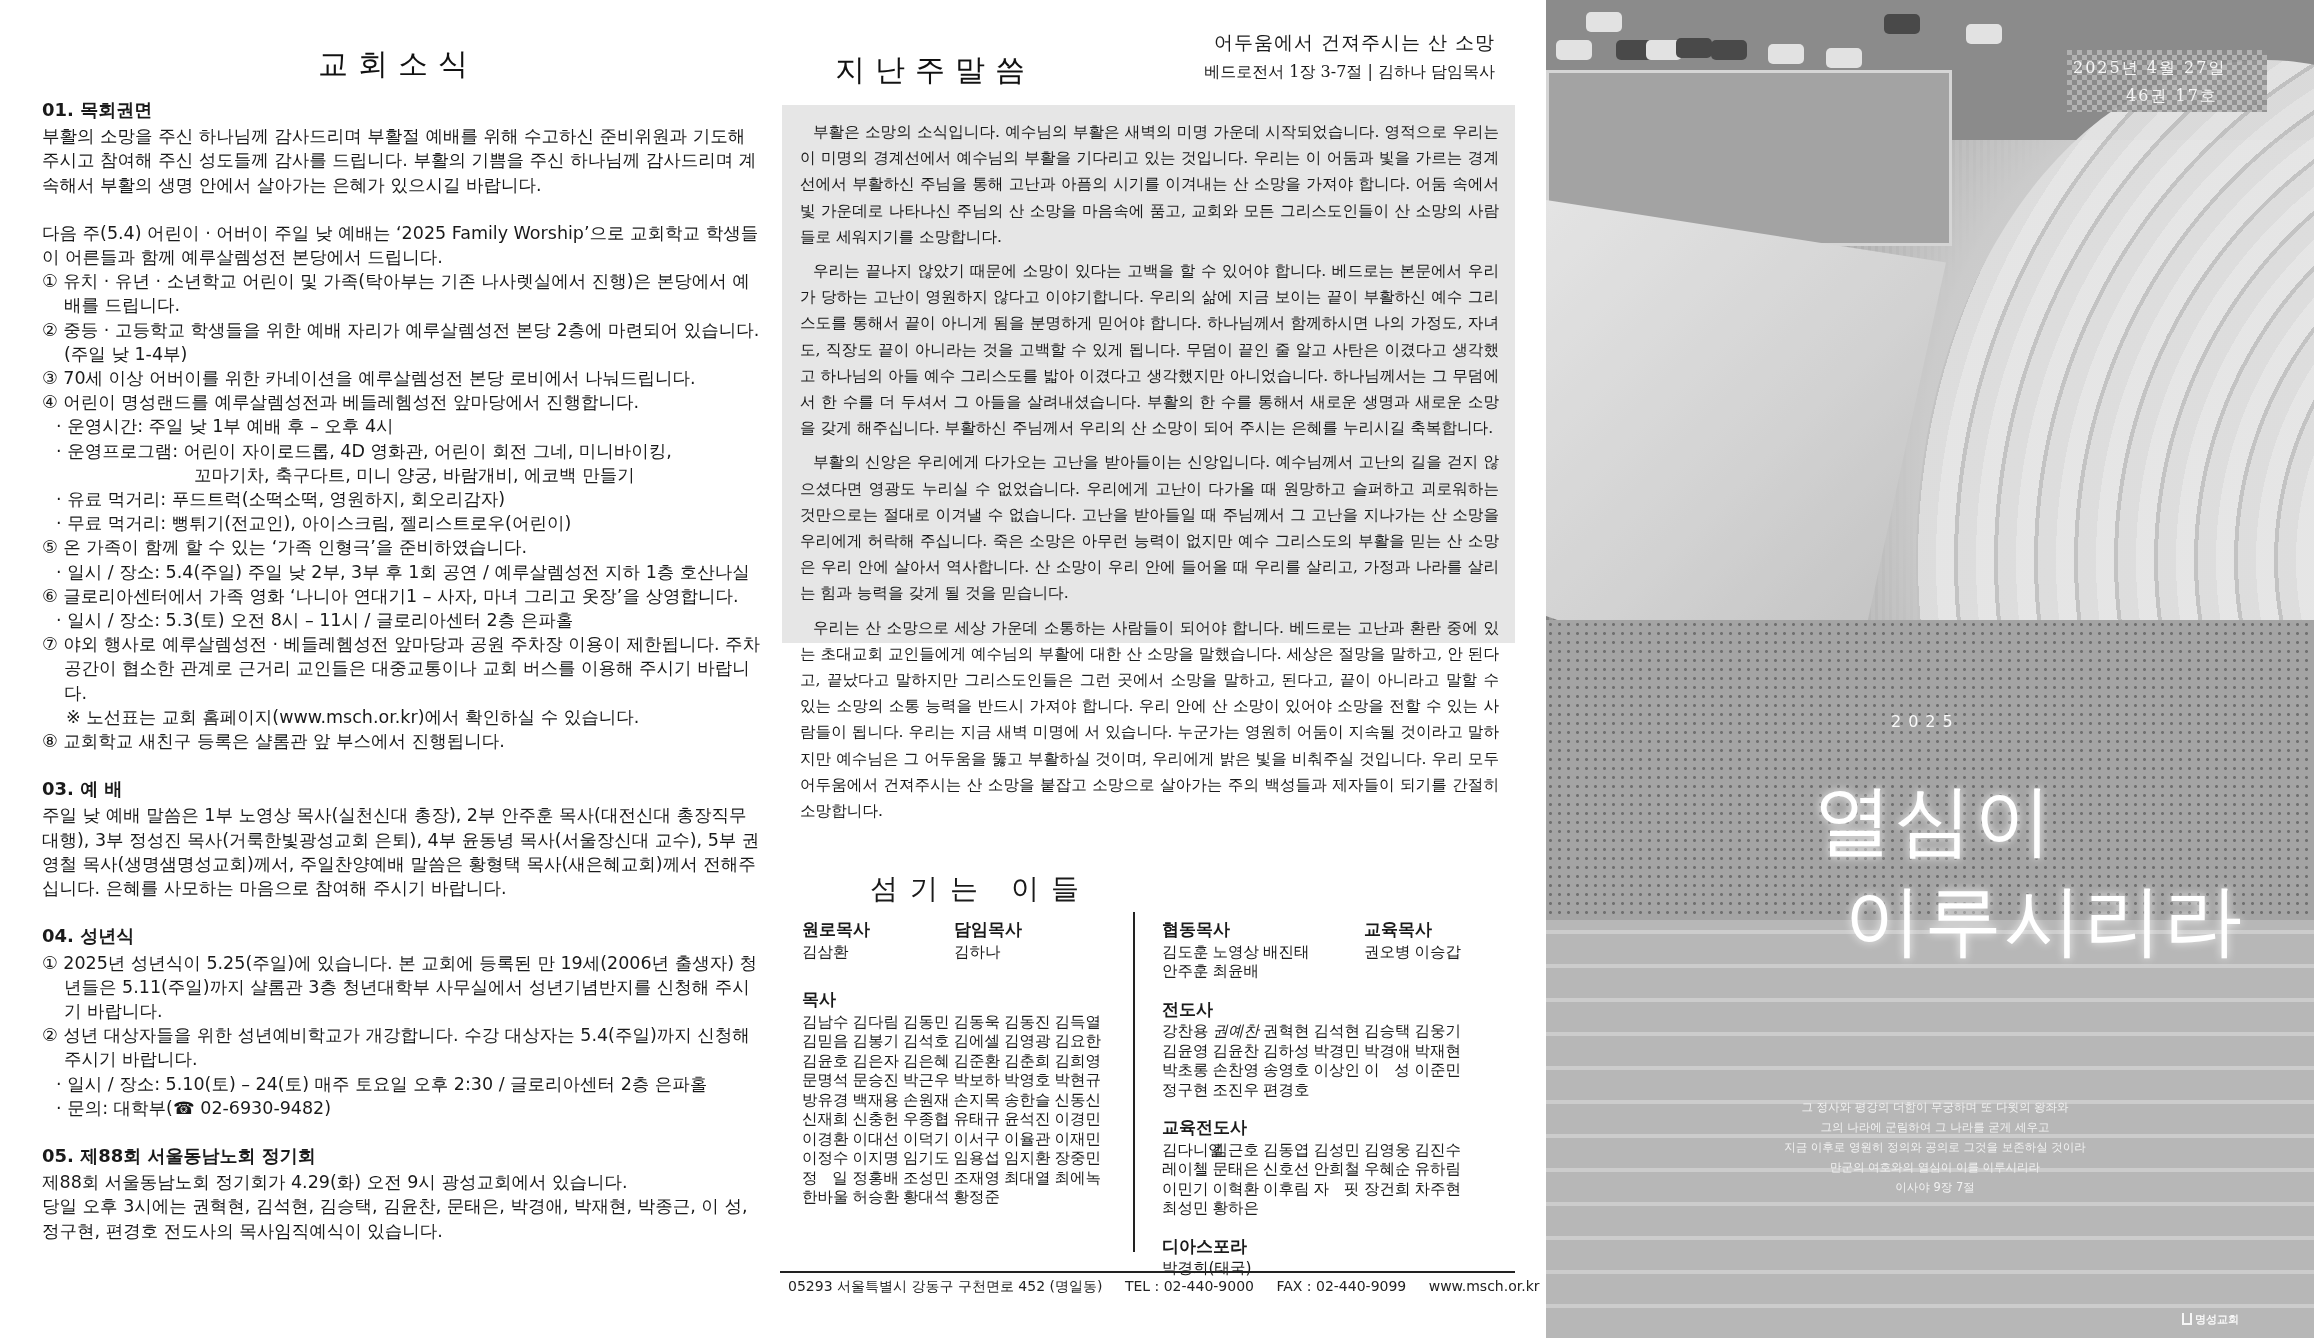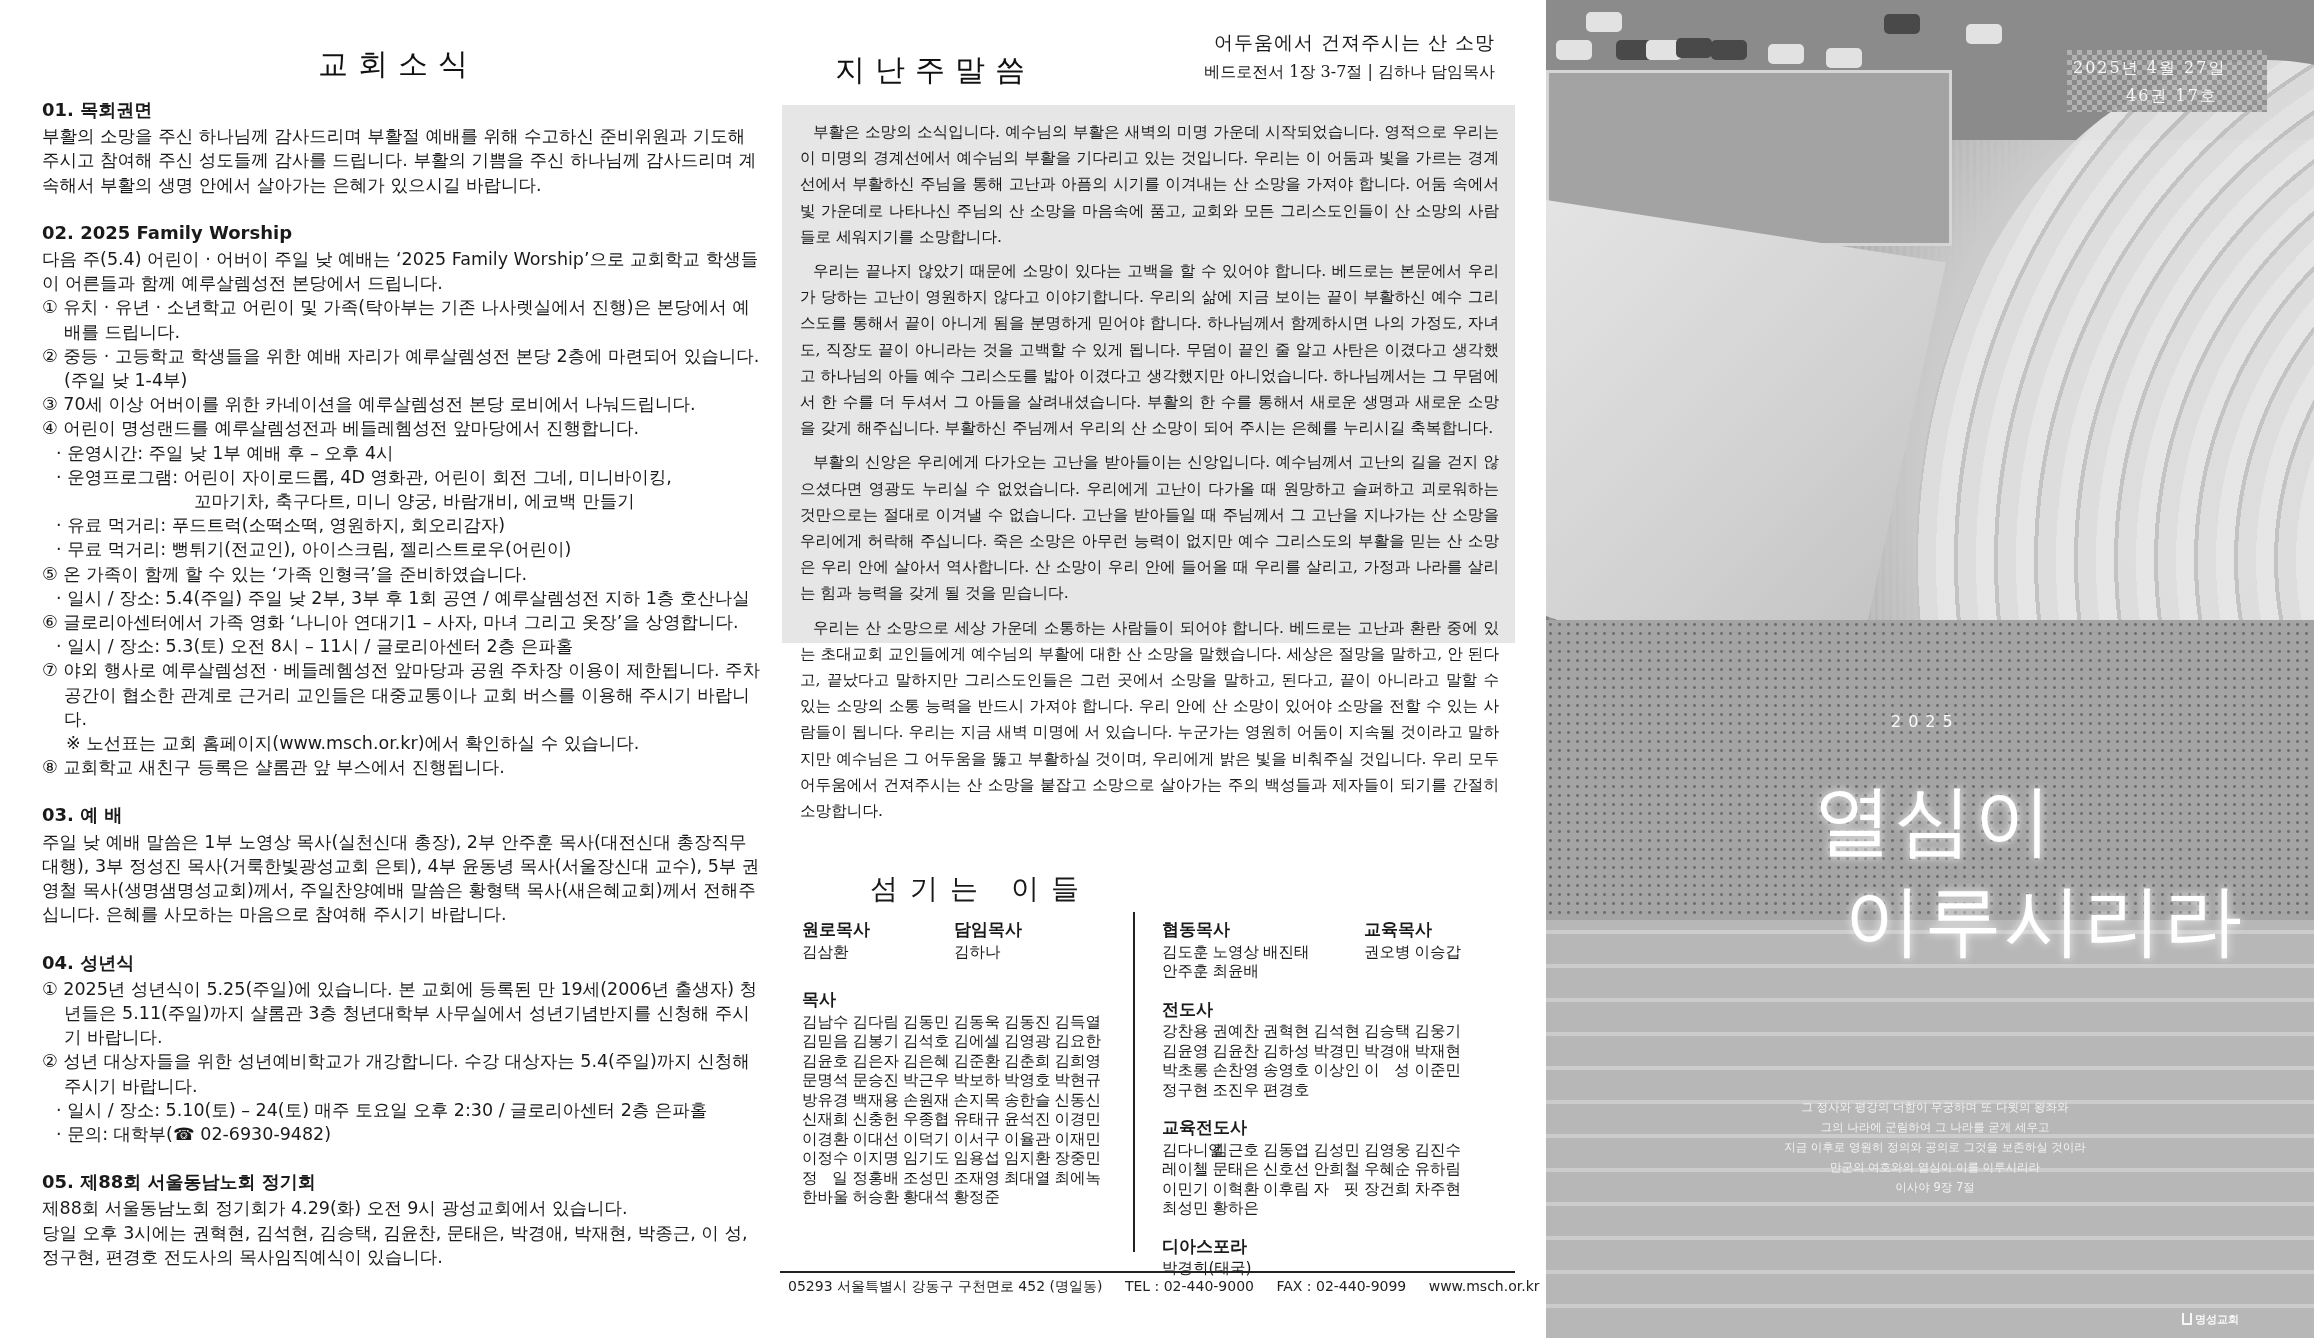--- a/index.html
+++ b/index.html
@@ -79,21 +79,20 @@
 <body>
 
 <div id="left" class="col">
   <div class="sec-title-big">교회소식</div>
   <div class="news">
     <div class="item">
       <div class="h">01. 목회권면</div>
       <p>부활의 소망을 주신 하나님께 감사드리며 부활절 예배를 위해 수고하신 준비위원과 기도해 주시고 참여해 주신 성도들께 감사를 드립니다. 부활의 기쁨을 주신 하나님께 감사드리며 계속해서 부활의 생명 안에서 살아가는 은혜가 있으시길 바랍니다.</p>
     </div>
     <div class="item">
-      <div class="h">02. 2025 Family Worship</div>
       <p>다음 주(5.4) 어린이 · 어버이 주일 낮 예배는 ‘2025 Family Worship’으로 교회학교 학생들이 어른들과 함께 예루살렘성전 본당에서 드립니다.</p>
       <p class="indent">① 유치 · 유년 · 소년학교 어린이 및 가족(탁아부는 기존 나사렛실에서 진행)은 본당에서 예배를 드립니다.</p>
       <p class="indent">② 중등 · 고등학교 학생들을 위한 예배 자리가 예루살렘성전 본당 2층에 마련되어 있습니다. (주일 낮 1-4부)</p>
       <p class="indent">③ 70세 이상 어버이를 위한 카네이션을 예루살렘성전 본당 로비에서 나눠드립니다.</p>
       <p class="indent">④ 어린이 명성랜드를 예루살렘성전과 베들레헴성전 앞마당에서 진행합니다.</p>
       <p class="sub">· 운영시간: 주일 낮 1부 예배 후 – 오후 4시</p>
       <p class="sub">· 운영프로그램: 어린이 자이로드롭, 4D 영화관, 어린이 회전 그네, 미니바이킹,</p>
       <p class="sub2">꼬마기차, 축구다트, 미니 양궁, 바람개비, 에코백 만들기</p>
       <p class="sub">· 유료 먹거리: 푸드트럭(소떡소떡, 영원하지, 회오리감자)</p>
       <p class="sub">· 무료 먹거리: 뻥튀기(전교인), 아이스크림, 젤리스트로우(어린이)</p>
@@ -234,21 +233,21 @@
         <div class="names" style="grid-template-columns:repeat(2,50.5px);">
             <span style="white-space: pre;">권오병</span>
             <span style="white-space: pre;">이승갑</span>
           </div>
       </div>
     </div>
     <div class="grp">
       <div class="role">전도사</div>
       <div class="names">
           <span style="white-space: pre;">강찬용</span>
-          <span style="white-space: pre;">권예찬</span>
+          <span style="white-space: pre; font-style: italic;">권예찬</span>
           <span style="white-space: pre;">권혁현</span>
           <span style="white-space: pre;">김석현</span>
           <span style="white-space: pre;">김승택</span>
           <span style="white-space: pre;">김웅기</span>
           <span style="white-space: pre;">김윤영</span>
           <span style="white-space: pre;">김윤찬</span>
           <span style="white-space: pre;">김하성</span>
           <span style="white-space: pre;">박경민</span>
           <span style="white-space: pre;">박경애</span>
           <span style="white-space: pre;">박재현</span>

